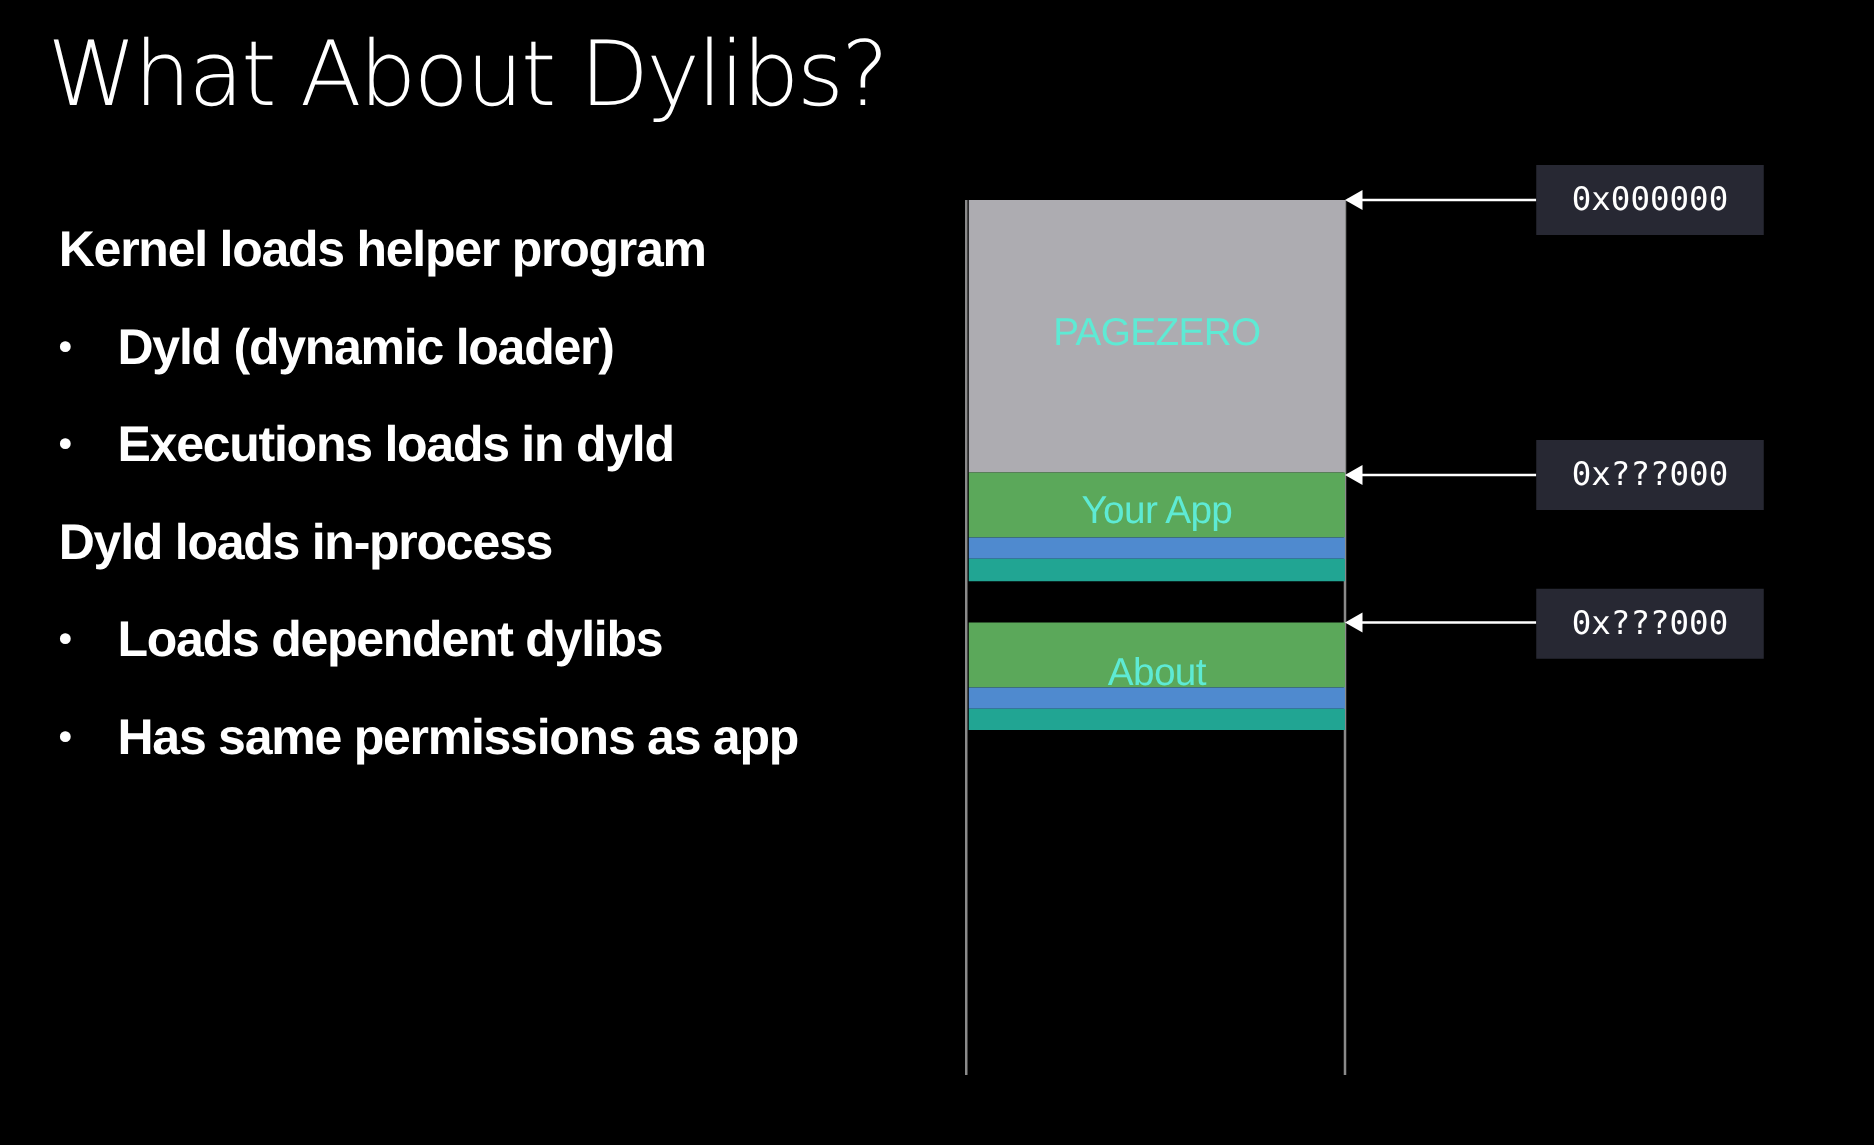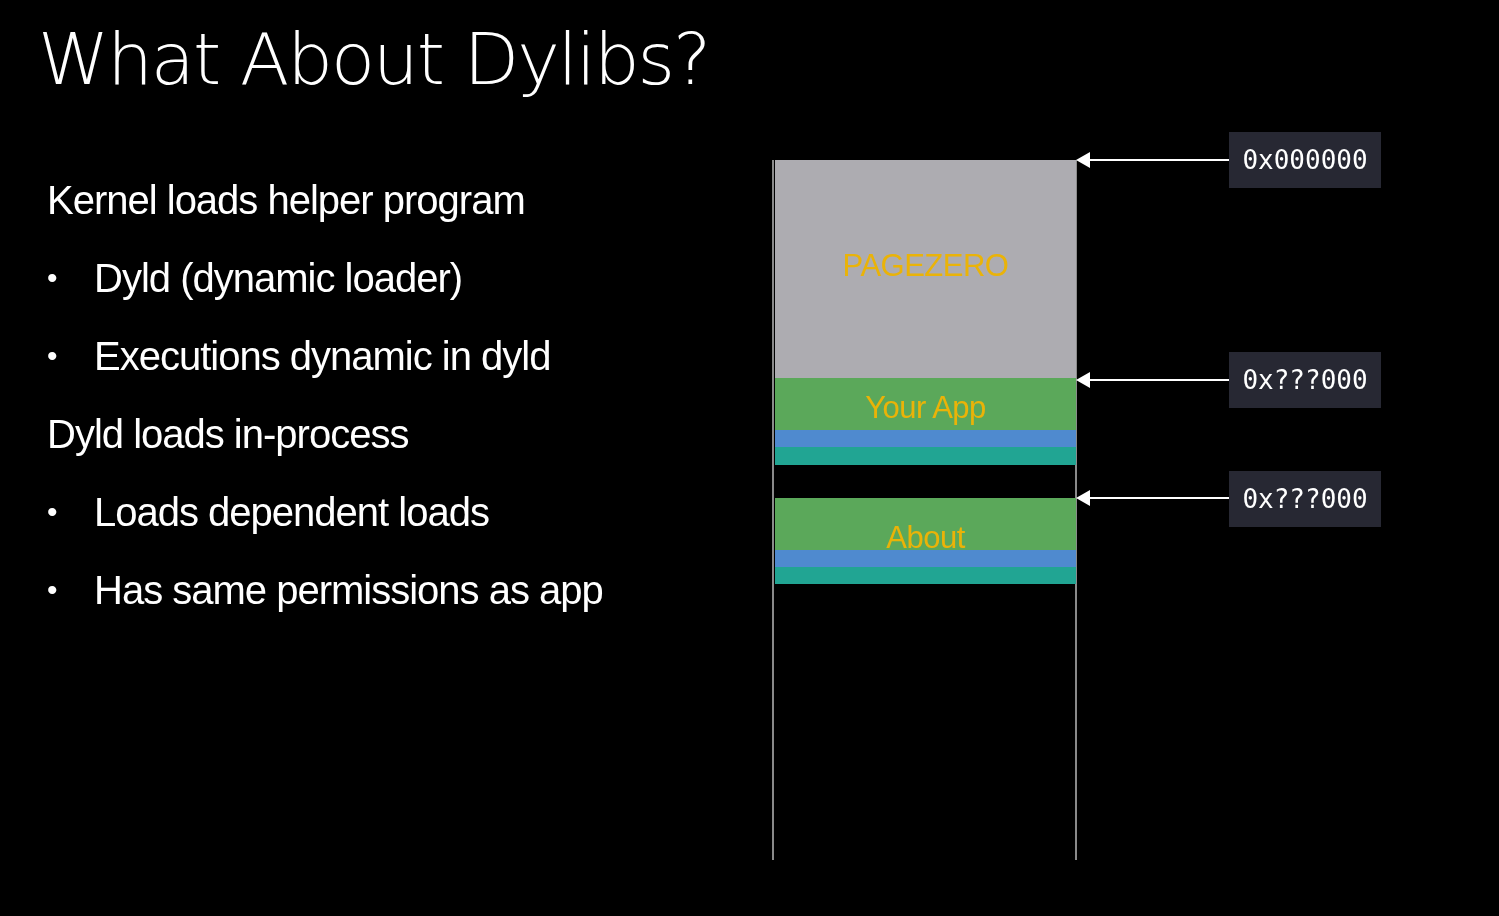--- a/index.html
+++ b/index.html
@@ -1,56 +1,56 @@
 <!DOCTYPE html>
 <html><head>
 <meta charset="utf-8">
 <style>
   html, body { margin:0; padding:0; }
   body { width:1499px; height:916px; background:#000; position:relative; overflow:hidden;
          font-family:"DejaVu Sans", sans-serif; color:#fff; }
   .title { position:absolute; left:38px; top:20px; font-size:72px; font-weight:200; letter-spacing:-2px;
            font-family:"DejaVu Sans", sans-serif; line-height:1.1; white-space:nowrap; }
   .bullets { position:absolute; left:47px; top:170px; width:700px; }
-  .line { position:absolute; white-space:nowrap; font-size:40px; font-weight:400; letter-spacing:-1px;
+  .line { position:absolute; white-space:nowrap; font-size:40px; font-weight:700; letter-spacing:-1px;
           font-family:"Liberation Sans", sans-serif; line-height:60px;text-align:center; }
   .line.sub { left:0; }
   .dot { position:absolute; left:0; top:0; font-size:30px; }
   .sub .txt { position:absolute; left:36px; top:0;margin-left:11px; }
   .col-line { position:absolute; width:2px; background:#8a8a8a; top:160px; height:700px; }
   .band { position:absolute; left:775px; width:301px; }
-  .seg-label { position:absolute; left:775px; width:301px; text-align:center; color:#eab308;
+  .seg-label { position:absolute; left:775px; width:301px; text-align:center; color:#5eead4;
                font-family:"Liberation Sans", sans-serif; font-size:31px; letter-spacing:-0.5px; }
-  .addr { position:absolute; left:1229px; width:152px; height:56px; background:#272833;
+  .addr { position:absolute; left:1229px; width:182px; height:56px; background:#272833;
           color:#fff; font-family:"DejaVu Sans Mono", monospace; font-size:26px;
           display:flex; align-items:center; justify-content:center; }
   .arrow { position:absolute; left:1078px; width:151px; height:2px; background:#fff; }
   .arrow .head { position:absolute; left:-2px; top:-7px; width:0; height:0;
                  border-top:8px solid transparent; border-bottom:8px solid transparent;
                  border-right:14px solid #fff; }
 </style>
 </head>
 <body>
 
 <div class="title">What About Dylibs?</div>
 
 <div class="bullets">
   <div class="line" style="top:0px;">Kernel loads helper program</div>
   <div class="line sub" style="top:78px;">
     <span class="dot">•</span>
     <span class="txt">Dyld (dynamic loader)</span>
   </div>
   <div class="line sub" style="top:156px;">
     <span class="dot">•</span>
-    <span class="txt">Executions dynamic in dyld</span>
+    <span class="txt">Executions loads in dyld</span>
   </div>
   <div class="line" style="top:234px;">Dyld loads in-process</div>
   <div class="line sub" style="top:312px;">
     <span class="dot">•</span>
-    <span class="txt">Loads dependent loads</span>
+    <span class="txt">Loads dependent dylibs</span>
   </div>
   <div class="line sub" style="top:390px;">
     <span class="dot">•</span>
     <span class="txt">Has same permissions as app</span>
   </div>
 </div>
 
 <div class="col-line" style="left:772px;"></div>
 <div class="col-line" style="left:1075px;"></div>
 

